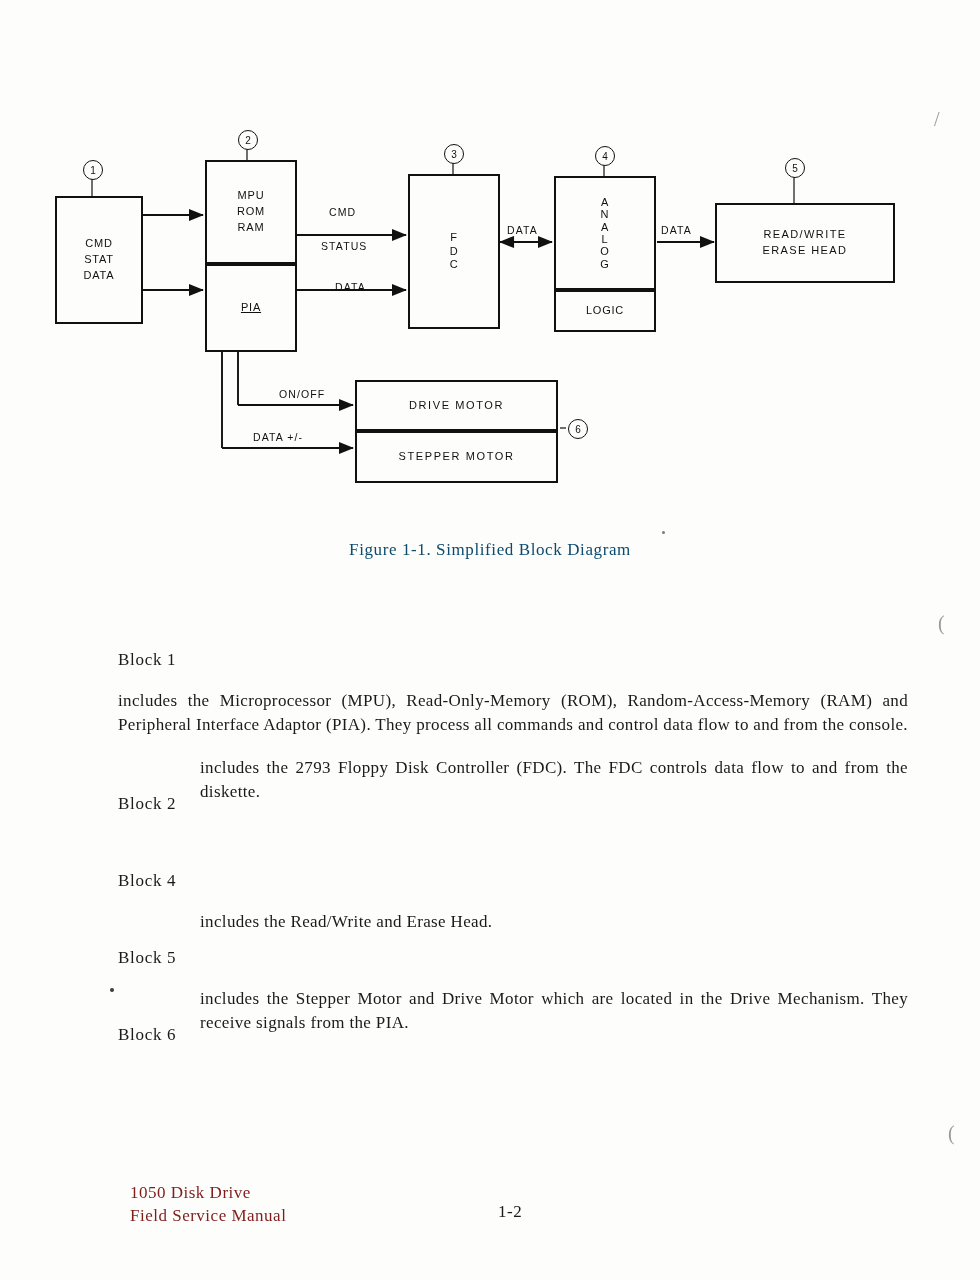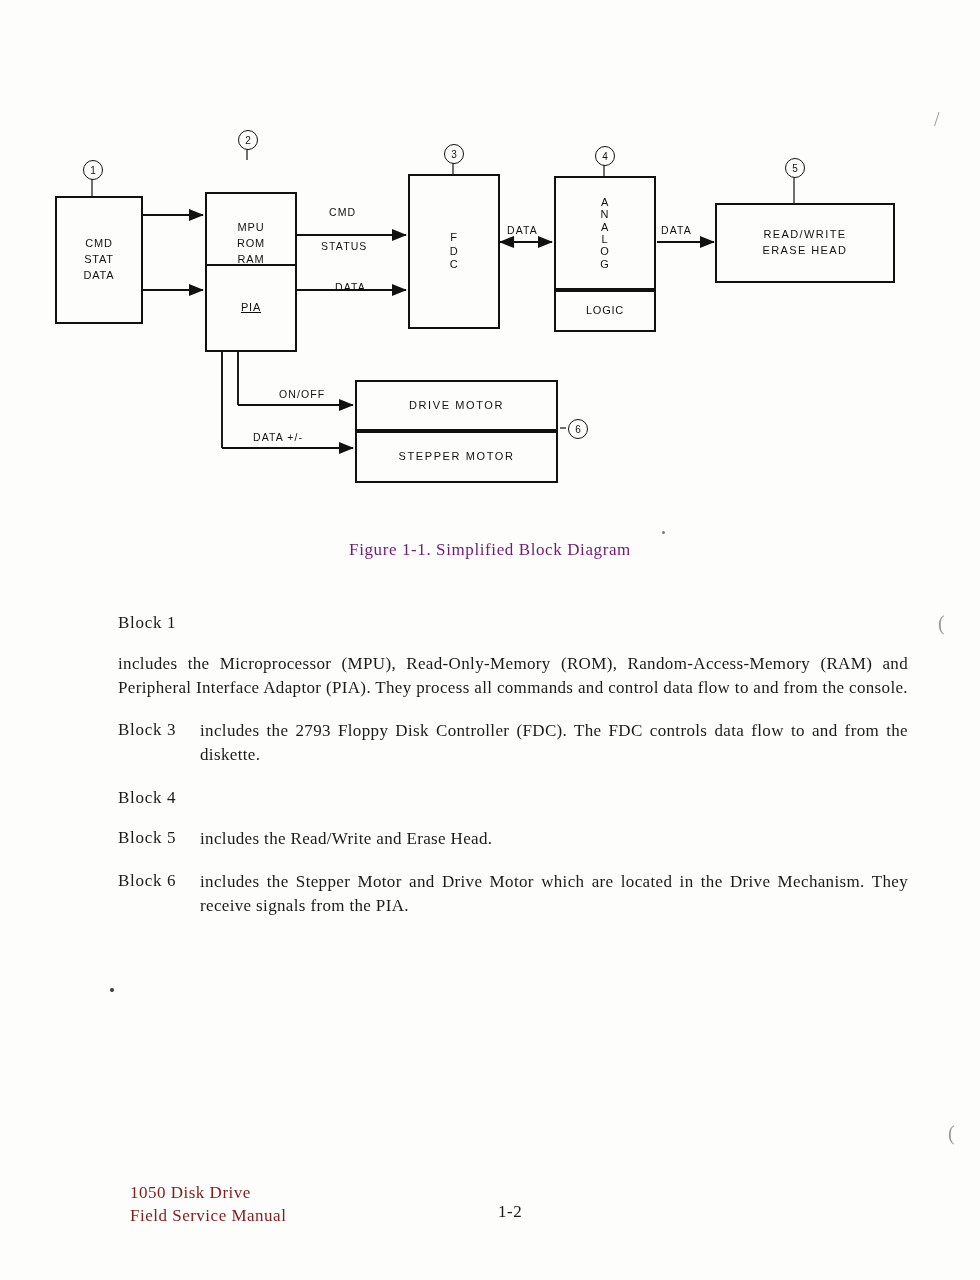--- a/index.html
+++ b/index.html
@@ -81,41 +81,42 @@
   
   #caption {
     position: absolute;
     top: 540px;
     left: 0;
     width: 980px;
     text-align: center;
     font-family: "Liberation Serif", serif;
     font-size: 17px;
     letter-spacing: 0.6px;
-    color: #701a75;
+    color: #0c4a6e;
   }
 
   
   #blocks {
     position: absolute;
     top: 612px;
     left: 118px;
     width: 790px;
   }
   .blk {
     display: flex;
     margin-bottom: 19px;
   }
   .blk-label {
     width: 82px;
     flex: 0 0 82px;
     font-size: 17px;
     letter-spacing: 0.7px;
     color: #1a1a1a;
     padding-top: 1px;
+    margin-top: 37px;
   }
   .blk-text {
     flex: 1 1 auto;
     font-size: 17px;
     line-height: 1.42;
     letter-spacing: 0.35px;
     text-align: justify;
     color: #1a1a1a;
   }
 
@@ -221,21 +222,21 @@
     <div class="callout" style="left:568px; top:319px;">
       <span>6</span>
     </div>
 
     <div class="box" style="left:55px; top:96px; width:88px; height:128px;">
       <span class="inner">CMD
 STAT
 DATA</span>
     </div>
 
-    <div class="box" style="left:205px; top:60px; width:92px; height:104px;margin-top:32px;">
+    <div class="box" style="left:205px; top:60px; width:92px; height:104px;">
       <span class="inner">MPU
 ROM
 RAM</span>
     </div>
 
     <div class="box" style="left:205px; top:164px; width:92px; height:88px;text-decoration:underline;">
       <span class="inner">PIA</span>
     </div>
 
     <div class="box" style="left:408px; top:74px; width:92px; height:155px;">
@@ -285,21 +286,21 @@
 
     <div class="blk">
       <div class="blk-label">Block 1</div>
     </div>
 
     <div class="blk">
       <div class="blk-text">includes the Microprocessor (MPU), Read-Only-Memory (ROM), Random-Access-Memory (RAM) and Peripheral Interface Adaptor (PIA).  They process all commands and control data flow to and from the console.</div>
     </div>
 
     <div class="blk">
-      <div class="blk-label">Block 3</div>
+      <div class="blk-label">Block 2</div>
       <div class="blk-text">includes the 2793 Floppy Disk Controller (FDC).  The FDC controls data flow to and from the diskette.</div>
     </div>
 
     <div class="blk">
       <div class="blk-label">Block 4</div>
     </div>
 
     <div class="blk">
       <div class="blk-label">Block 5</div>
       <div class="blk-text">includes the Read/Write and Erase Head.</div>

